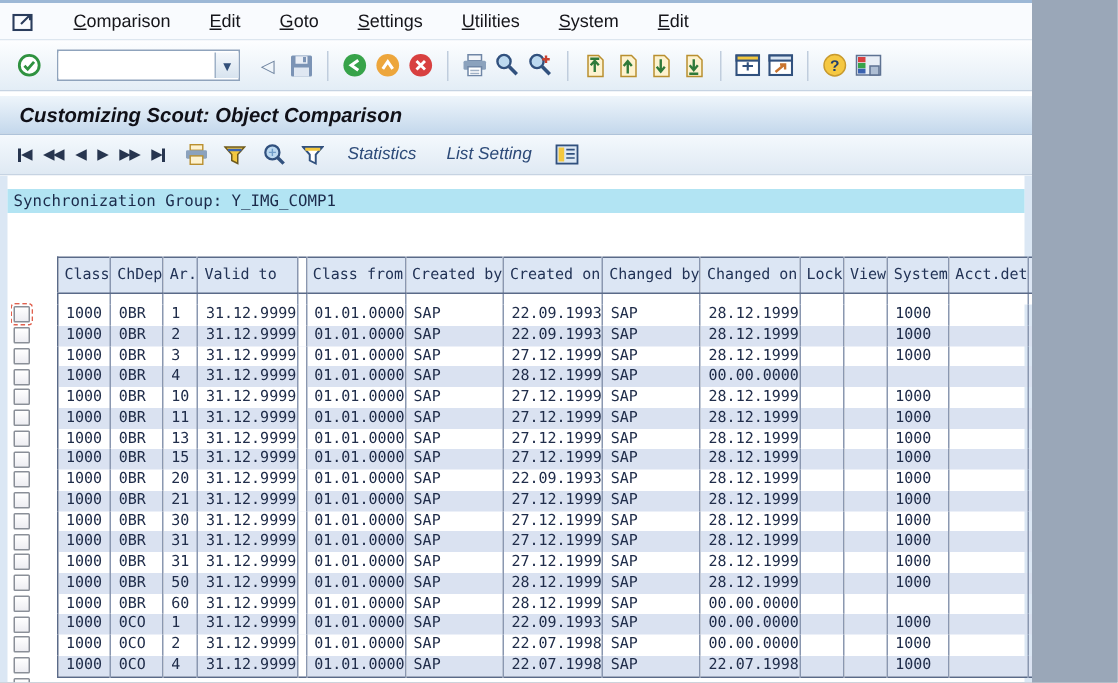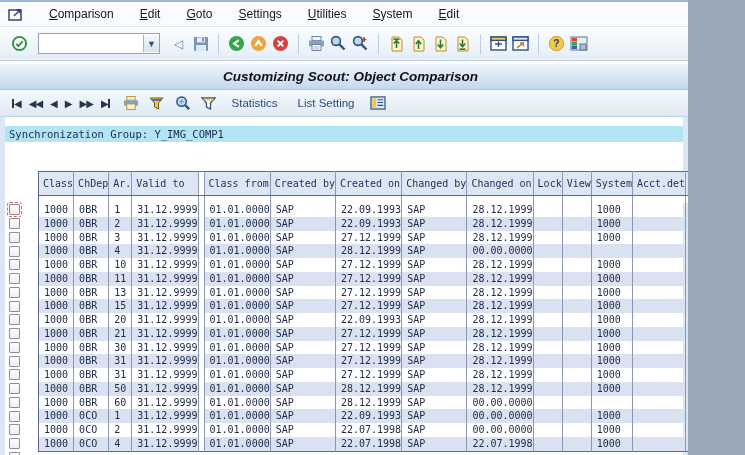--- a/index.html
+++ b/index.html
@@ -24,29 +24,29 @@
   .tsep{width:1px;height:20px;background:#c0cddd;margin:0 5px;flex:none;}
   .cmdfield{display:flex;align-items:center;margin:0 6px 0 6px;height:19px;border:1px solid #8fa3bc;background:#fff;}
   .cmdfield input{width:98px;height:17px;border:0;outline:none;font-size:11px;padding:0 3px;font-family:"Liberation Sans",sans-serif;}
   .cmd-dd{width:15px;height:17px;background:linear-gradient(#f4f8fc,#d7e3ef);border-left:1px solid #9fb2c8;
     font-size:9px;color:#33507a;display:flex;align-items:center;justify-content:center;}
   .collapse{font-size:12px;color:#6f84a0;}
   
   .gapstrip{position:absolute;top:61px;left:0;right:0;height:3px;background:#fff;}
   .titlebar{position:absolute;top:64px;left:0;right:0;height:25px;
     background:linear-gradient(180deg,#eef5fb,#c4d8ec);
-    border-bottom:1px solid #aec3da;display:flex;align-items:center;padding-left:13px;justify-content:center;}
+    border-bottom:1px solid #aec3da;display:flex;align-items:center;padding-left:13px;}
   .titlebar .t{font-size:13.5px;font-weight:bold;font-style:italic;color:#101018;}
   
   .apptoolbar{position:absolute;top:90px;left:0;right:0;height:26px;
     background:linear-gradient(180deg,#f4f9fd,#dfe9f3);
     border-bottom:1px solid #c6d3e2;display:flex;align-items:center;padding-left:12px;gap:8px;}
   .navi{display:flex;align-items:center;justify-content:center;height:16px;color:#27354f;font-size:9px;letter-spacing:-1px;}
   .navbar{width:2px;height:9px;background:#27354f;display:inline-block;}
-  .txtbtn{font-size:11.5px;color:#2c4a78;padding:2px 6px;cursor:default;}
+  .txtbtn{font-size:11.5px;color:#2c4a78;padding:2px 6px;cursor:default;font-style:italic;}
   .ai{width:18px;height:18px;display:flex;align-items:center;justify-content:center;flex:none;}
   
   .content{position:absolute;top:117px;left:0;right:0;bottom:0;background:#fff;overflow:hidden;}
   .edgeL,.edgeR{position:absolute;top:0;bottom:0;width:5px;background:#dbe7f4;}
   .edgeL{left:0}.edgeR{right:0}
   .infoband{position:absolute;left:5px;right:5px;top:9px;background:#b2e4f3;
     font-family:"DejaVu Sans Mono",monospace;font-size:10.5px;line-height:14px;color:#1b2a4a;
     padding:1px 0 1px 4px;white-space:nowrap;overflow:hidden;}
   
   .ckcol{position:absolute;left:9px;top:86px;width:16px;}

